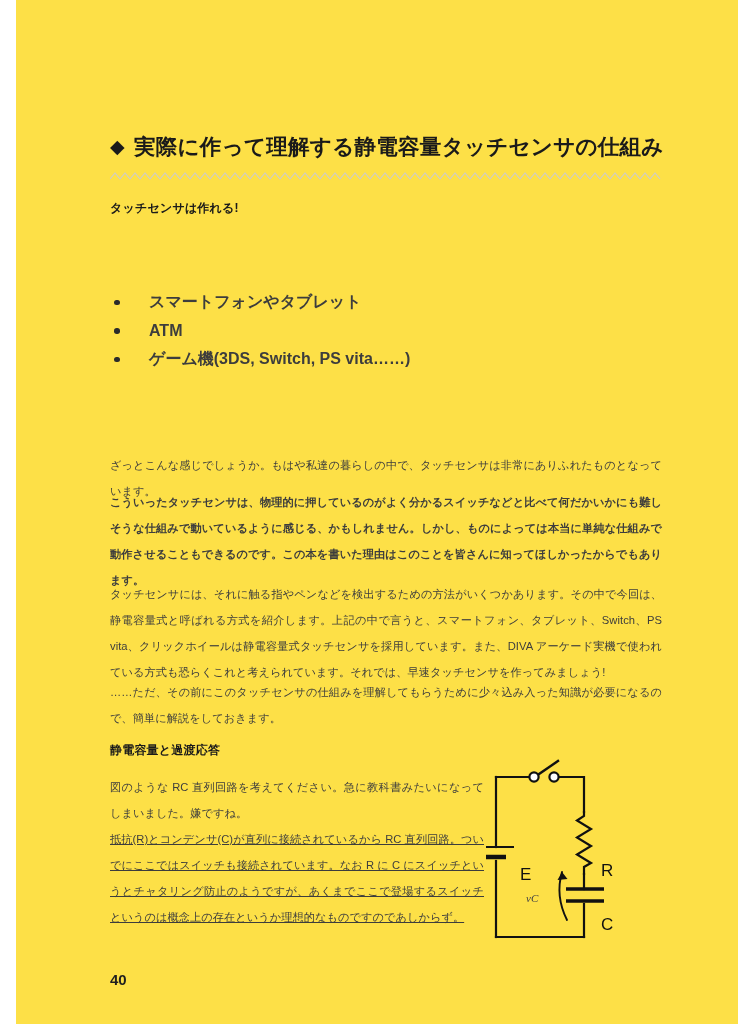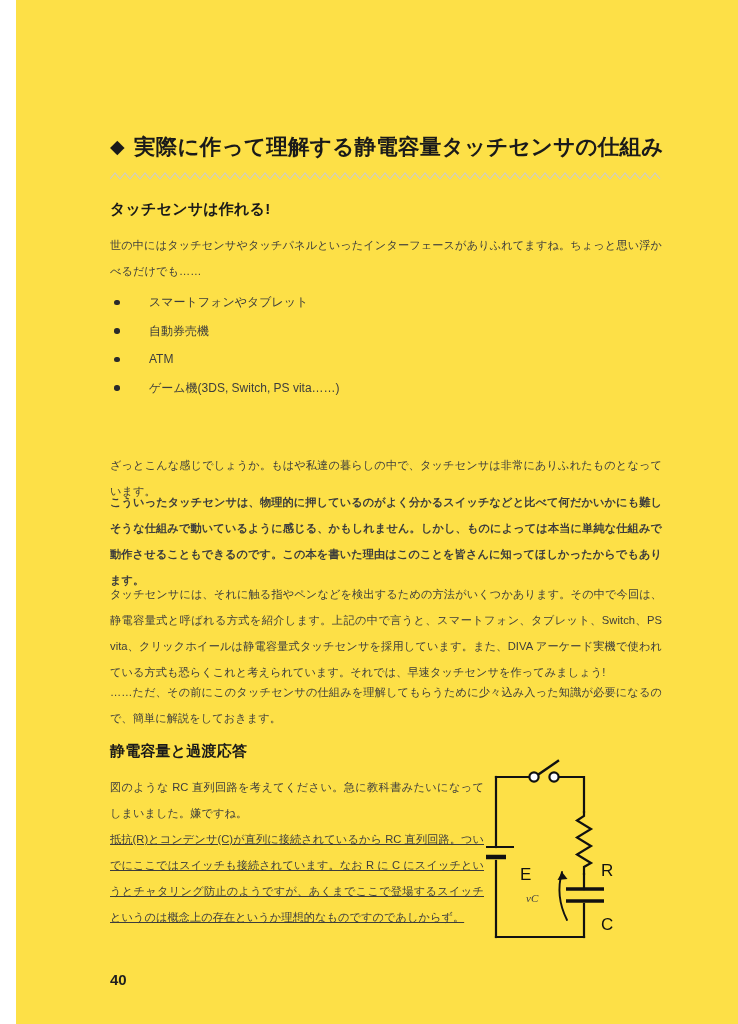--- a/index.html
+++ b/index.html
@@ -48,21 +48,21 @@
     position: absolute;
     left: 94px;
     top: 170px;
     width: 552px;
     height: 12px;
   }
 
   
   .h2 {
     position: absolute;
-    font-size: 15px;
+    font-size: 12px;
     font-weight: bold;
     color: #1a1a1a;
     letter-spacing: 0.2px;
     white-space: nowrap;
   }
   #h2-1 { left: 94px; top: 200px; }
   #h2-2 { left: 94px; top: 742px; }
 
   
   .para {
@@ -87,23 +87,24 @@
   
   .bullets {
     position: absolute;
     left: 94px;
     top: 288px;
     width: 552px;
   }
   .bullet-row {
     position: relative;
     height: 28.5px;
-    font-size: 12px;
+    font-size: 16px;
     color: #3d3d3d;
     line-height: 28.5px;
+    font-weight: bold;
   }
   .bullet-dot {
     position: absolute;
     left: 4px;
     top: 11.5px;
     width: 5.5px;
     height: 5.5px;
     border-radius: 50%;
     background: #2b2b2b;
   }
@@ -141,30 +142,25 @@
   <div class="chapter-title">
     <span class="diamond">◆</span><span>実際に作って理解する静電容量タッチセンサの仕組み</span>
   </div>
 
   <svg class="zigzag" viewBox="0 0 552 12" preserveAspectRatio="none">
     <path d="M0 9 L5 3 L10 9 L15 3 L20 9 L25 3 L30 9 L35 3 L40 9 L45 3 L50 9 L55 3 L60 9 L65 3 L70 9 L75 3 L80 9 L85 3 L90 9 L95 3 L100 9 L105 3 L110 9 L115 3 L120 9 L125 3 L130 9 L135 3 L140 9 L145 3 L150 9 L155 3 L160 9 L165 3 L170 9 L175 3 L180 9 L185 3 L190 9 L195 3 L200 9 L205 3 L210 9 L215 3 L220 9 L225 3 L230 9 L235 3 L240 9 L245 3 L250 9 L255 3 L260 9 L265 3 L270 9 L275 3 L280 9 L285 3 L290 9 L295 3 L300 9 L305 3 L310 9 L315 3 L320 9 L325 3 L330 9 L335 3 L340 9 L345 3 L350 9 L355 3 L360 9 L365 3 L370 9 L375 3 L380 9 L385 3 L390 9 L395 3 L400 9 L405 3 L410 9 L415 3 L420 9 L425 3 L430 9 L435 3 L440 9 L445 3 L450 9 L455 3 L460 9 L465 3 L470 9 L475 3 L480 9 L485 3 L490 9 L495 3 L500 9 L505 3 L510 9 L515 3 L520 9 L525 3 L530 9 L535 3 L540 9 L545 3 L550 9" fill="none" stroke="#c9c9d4" stroke-width="1.1"></path>
   </svg>
 
   <div class="h2" id="h2-1">タッチセンサは作れる!</div>
 
-  <div class="para para-wide" id="p-intro">世の中にはタッチセンサやタッチパネルといったインターフェースがありふれてますね。ちょっと思い浮かべるだけでも……</div>
 
   <div class="bullets">
     <div class="bullet-row">
       <span class="bullet-dot"></span>
       <span class="bullet-text">スマートフォンやタブレット</span>
-    </div>
-    <div class="bullet-row">
-      <span class="bullet-dot"></span>
-      <span class="bullet-text">自動券売機</span>
     </div>
     <div class="bullet-row">
       <span class="bullet-dot"></span>
       <span class="bullet-text">ATM</span>
     </div>
     <div class="bullet-row">
       <span class="bullet-dot"></span>
       <span class="bullet-text">ゲーム機(3DS, Switch, PS vita……)</span>
     </div>
   </div>

